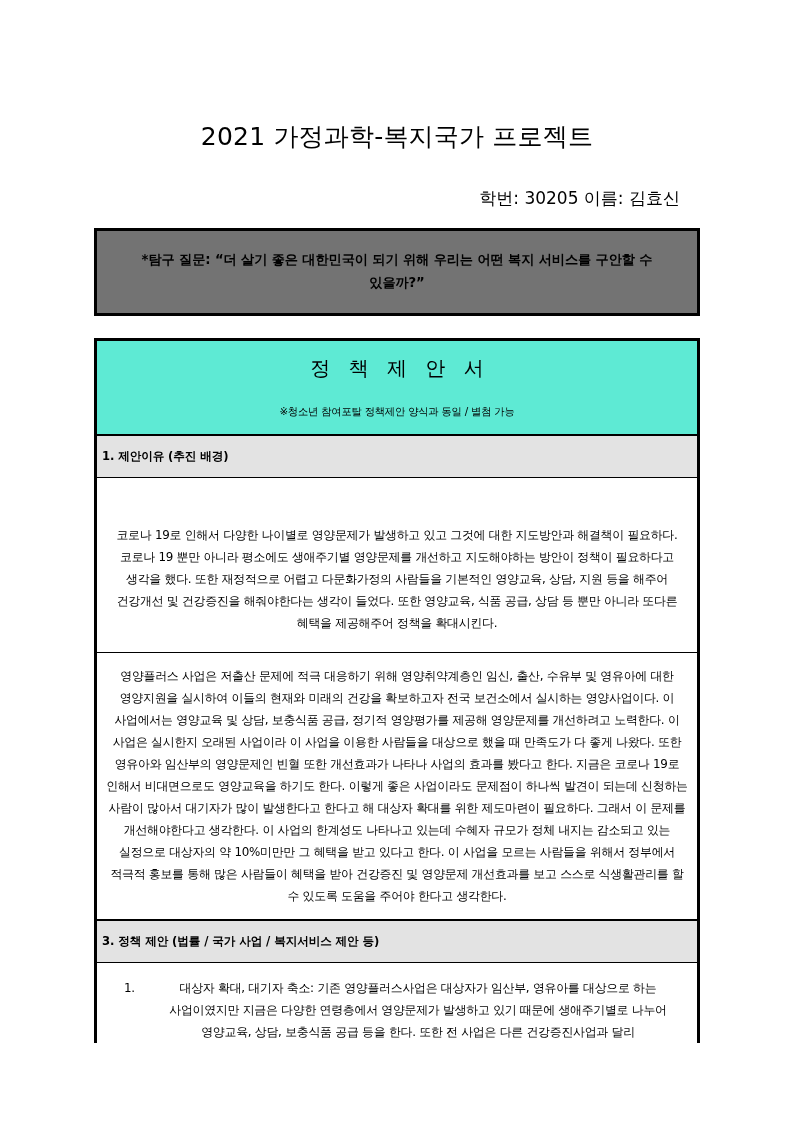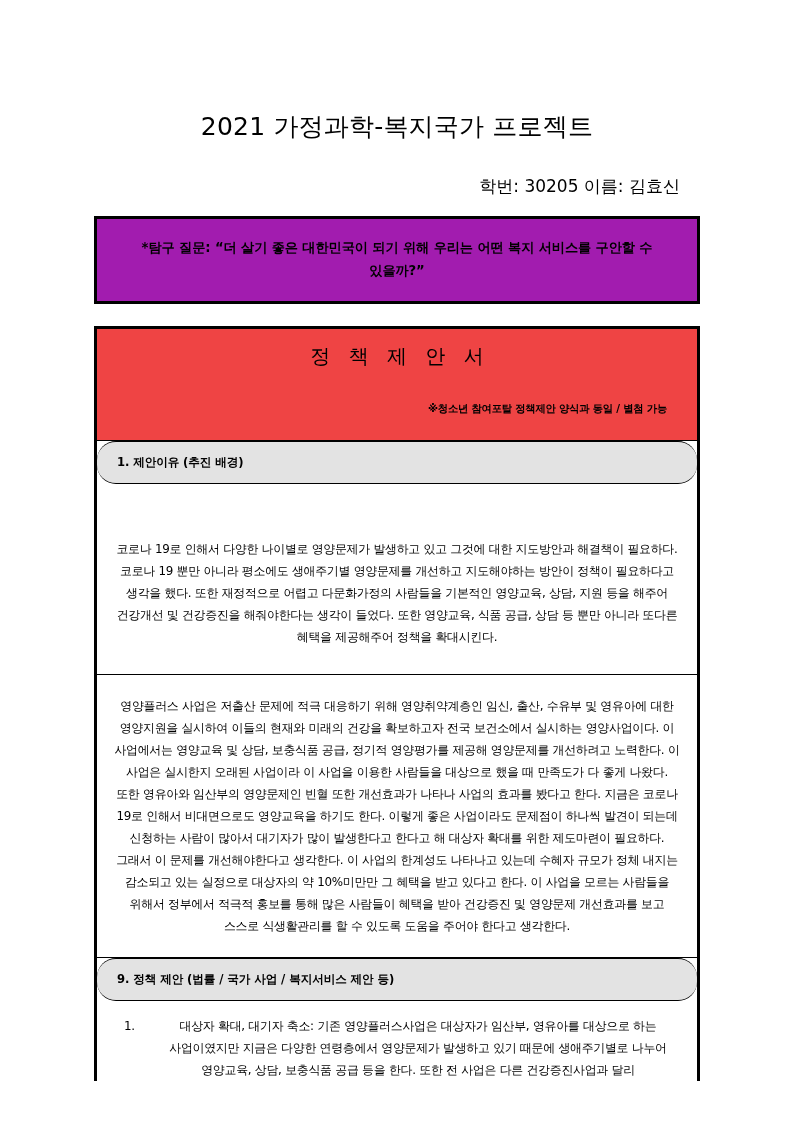--- a/index.html
+++ b/index.html
@@ -22,21 +22,21 @@
     left: 0;
     top: 0;
     width: 794px;
     height: 1122px;
     box-sizing: border-box;
     padding: 0 94px;
   }
 
   
   .doc-title {
-    margin: 8px;
+    margin: 18px;
     padding: 104px 0 0 0;
     text-align: center;
     font-size: 25px;
     font-weight: 400;
     letter-spacing: 0.2px;
     line-height: 1.2;
     white-space: nowrap;
   }
 
   .student-line {
@@ -46,21 +46,21 @@
     font-size: 17px;
     font-weight: 400;
     line-height: 1.25;
     white-space: nowrap;
   }
 
   
   .inquiry-box {
     margin-top: 19px;
     border: 3px solid #000000;
-    background: #a21caf;
+    background: #737373;
     box-sizing: border-box;
     padding: 17px 26px 19px 26px;
     text-align: center;
   }
   .inquiry-text {
     margin: 0;
     font-size: 13.2px;
     line-height: 1.75;
     font-weight: 700;
     letter-spacing: -0.1px;
@@ -70,72 +70,71 @@
   
   .proposal-table {
     margin-top: 22px;
     border: 3px solid #000000;
     border-bottom: none;
     box-sizing: border-box;
     background: #ffffff;
   }
 
   .band-blue {
-    background: #ef4444;
+    background: #5eead4;
     border-bottom: 1px solid #000000;
     padding: 14px 14px 9px 14px;
     box-sizing: border-box;
   }
   .band-title {
     margin: 0;
     text-align: center;
     font-size: 20px;
     font-weight: 400;
     letter-spacing: 6px;
     padding-left: 6px;
     line-height: 1.3;
   }
   .band-note {
-    margin: 16px;
+    margin: 7px;
     padding-top: 17px;
-    text-align: right;
+    text-align: center;
     font-size: 10.3px;
-    font-weight: 700;
+    font-weight: 400;
     letter-spacing: -0.2px;
     line-height: 1.2;
   }
 
   .section-header {
     background: #e3e3e3;
     border-bottom: 1px solid #000000;
     border-top: 1px solid #000000;
     box-sizing: border-box;
-    padding: 13px 6px 13px 20px;
-    border-radius: 19px;
+    padding: 13px 6px 13px 5px;
   }
   .section-header-text {
     margin: 0;
     font-size: 11.6px;
     font-weight: 700;
     letter-spacing: -0.1px;
     line-height: 1.3;
   }
 
   .section-body {
     border-bottom: 1px solid #000000;
     box-sizing: border-box;
     background: #ffffff;
     padding: 12px 9px 10px 9px;
   }
   .body-pad-large { padding-top: 46px; padding-bottom: 18px; }
   .body-pad-med   { padding-bottom: 12px; }
   .body-pad-last  { padding-top: 14px; padding-bottom: 0; border-bottom: none; }
 
   .para {
-    margin: 8px;
+    margin: 0;
     font-size: 11.9px;
     line-height: 1.85;
     text-align: center;
     word-break: keep-all;
     letter-spacing: -0.25px;
   }
 
   .numlist {
     margin: 0;
     padding: 0;
@@ -188,21 +187,21 @@
     </div>
     <div class="section-body body-pad-large">
       <p class="para">코로나 19로 인해서 다양한 나이별로 영양문제가 발생하고 있고 그것에 대한 지도방안과 해결책이 필요하다. 코로나 19 뿐만 아니라 평소에도 생애주기별 영양문제를 개선하고 지도해야하는 방안이 정책이 필요하다고 생각을 했다. 또한 재정적으로 어렵고 다문화가정의 사람들을 기본적인 영양교육, 상담, 지원 등을 해주어 건강개선 및 건강증진을 해줘야한다는 생각이 들었다. 또한 영양교육, 식품 공급, 상담 등 뿐만 아니라 또다른 혜택을 제공해주어 정책을 확대시킨다.</p>
     </div>
 
     <div class="section-body body-pad-med">
       <p class="para">영양플러스 사업은 저출산 문제에 적극 대응하기 위해 영양취약계층인 임신, 출산, 수유부 및 영유아에 대한 영양지원을 실시하여 이들의 현재와 미래의 건강을 확보하고자 전국 보건소에서 실시하는 영양사업이다. 이 사업에서는 영양교육 및 상담, 보충식품 공급, 정기적 영양평가를 제공해 영양문제를 개선하려고 노력한다. 이 사업은 실시한지 오래된 사업이라 이 사업을 이용한 사람들을 대상으로 했을 때 만족도가 다 좋게 나왔다. 또한 영유아와 임산부의 영양문제인 빈혈 또한 개선효과가 나타나 사업의 효과를 봤다고 한다. 지금은 코로나 19로 인해서 비대면으로도 영양교육을 하기도 한다. 이렇게 좋은 사업이라도 문제점이 하나씩 발견이 되는데 신청하는 사람이 많아서 대기자가 많이 발생한다고 한다고 해 대상자 확대를 위한 제도마련이 필요하다. 그래서 이 문제를 개선해야한다고 생각한다. 이 사업의 한계성도 나타나고 있는데 수혜자 규모가 정체 내지는 감소되고 있는 실정으로 대상자의 약 10%미만만 그 혜택을 받고 있다고 한다. 이 사업을 모르는 사람들을 위해서 정부에서 적극적 홍보를 통해 많은 사람들이 혜택을 받아 건강증진 및 영양문제 개선효과를 보고 스스로 식생활관리를 할 수 있도록 도움을 주어야 한다고 생각한다.</p>
     </div>
 
     <div class="section-header">
-      <p class="section-header-text">9. 정책 제안 (법률 / 국가 사업 / 복지서비스 제안 등)</p>
+      <p class="section-header-text">3. 정책 제안 (법률 / 국가 사업 / 복지서비스 제안 등)</p>
     </div>
     <div class="section-body body-pad-last">
       <ol class="numlist">
         <li>
           <span class="num-marker">1.</span>
           <span class="num-text">대상자 확대, 대기자 축소: 기존 영양플러스사업은 대상자가 임산부, 영유아를 대상으로 하는 사업이였지만 지금은 다양한 연령층에서 영양문제가 발생하고 있기 때문에 생애주기별로 나누어 영양교육, 상담, 보충식품 공급 등을 한다. 또한 전 사업은 다른 건강증진사업과 달리</span>
         </li>
       </ol>
     </div>
 

